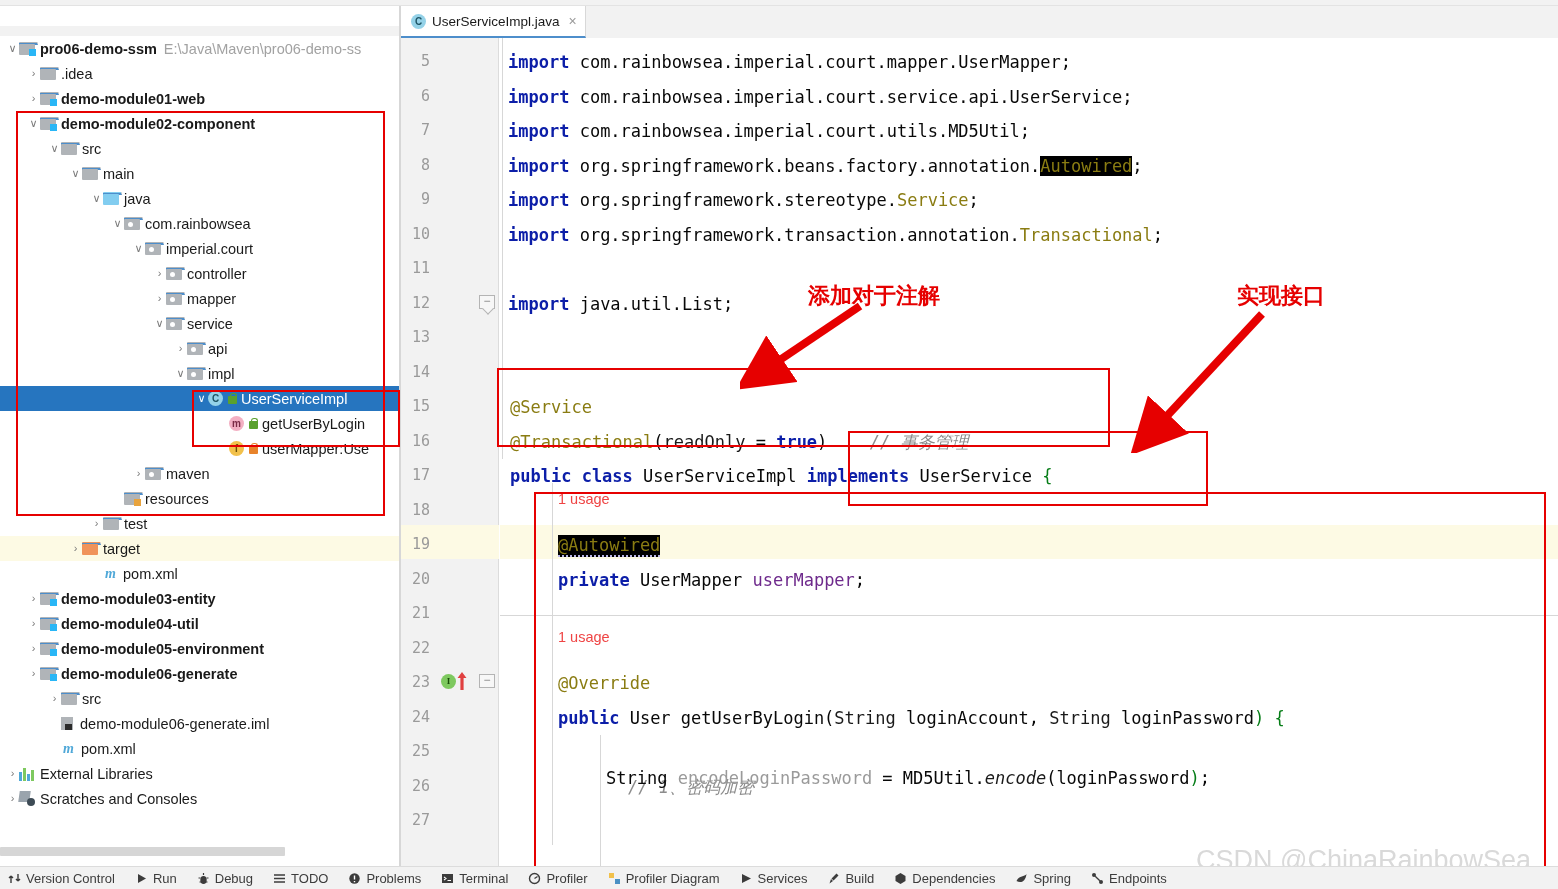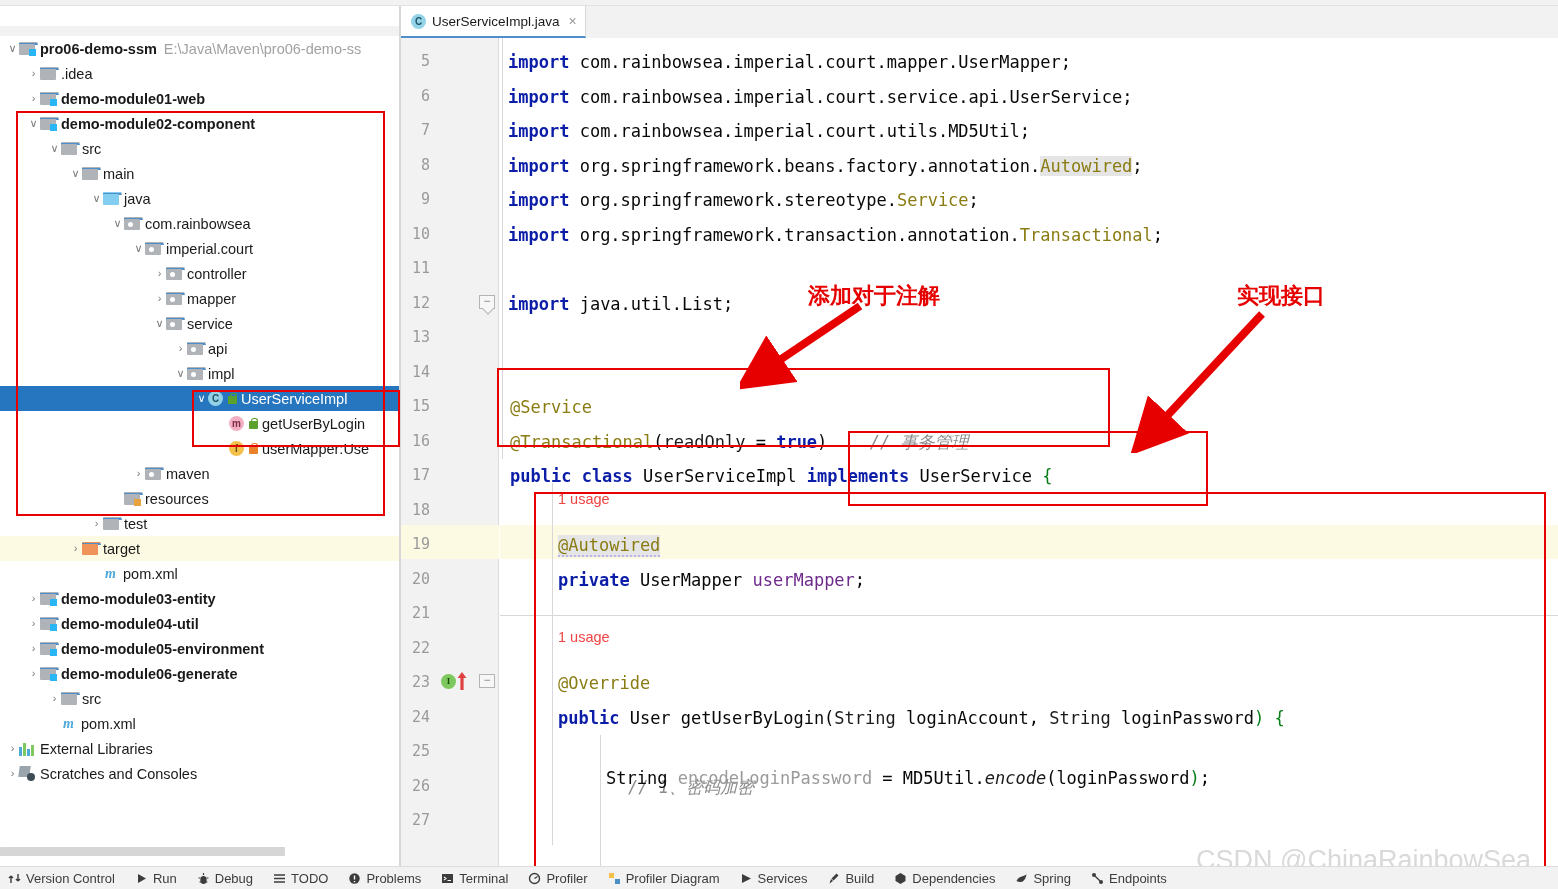--- a/index.html
+++ b/index.html
@@ -135,21 +135,21 @@
     position:absolute; left:0; white-space:pre; font-size:17px; line-height:20px;
     font-family:"DejaVu Sans Mono", monospace; color:#080808;
   }
   .kw   { color:#0c1ea8; font-weight:bold; }
   .ann  { color:#8a7c12; }
   .cmt  { color:#8c8c8c; font-style:italic;margin-left:22px; }
   .fld  { color:#6e2a8c; }
   .par  { color:#067d17; }
   .mth  { color:#1a1a1a; font-style:italic; }
   .dim  { color:#9a9a9a; }
-  .hlbg { background:#e5e5e5; }
+  .hlbg { background:#000000; }
   .usage { color:#ef4444; font-family:"Liberation Sans", sans-serif; font-size:14.5px; }
   .sep-line { position:absolute; left:0; width:1058px; height:1px; background:#d7d7d7; }
   .indent-guide { position:absolute; width:1px; background:#d7d7d7; }
 
   .squiggle { border-bottom: 2px dotted #b9b5e6; }
 
   
   .impl-mark {
     position:absolute; width:15px; height:15px; border-radius:50%;
     background:#7ec95f; color:#184d08; font-size:9px; font-weight:bold;
@@ -482,20 +482,26 @@
           <span class="arrow">›</span>
           <span class="ico f-folder">
             <span class="tab"></span>
             <span class="body"></span>
           </span>
           <span class="">src</span>
         </div>
         <div class="row">
           <span style="display:inline-block;width:48px"></span>
           <span class="arrow none">›</span>
+          <span class="ico f-iml"></span>
+          <span class="">demo-module06-generate.iml</span>
+        </div>
+        <div class="row">
+          <span style="display:inline-block;width:48px"></span>
+          <span class="arrow none">›</span>
           <span class="ico f-m">m</span>
           <span class="">pom.xml</span>
         </div>
         <div class="row">
           <span style="display:inline-block;width:6px"></span>
           <span class="arrow">›</span>
           <span class="ico f-libs">
             <i style="height:9px"></i>
             <i style="height:13px;background:#7ec95f"></i>
             <i style="height:7px"></i>

